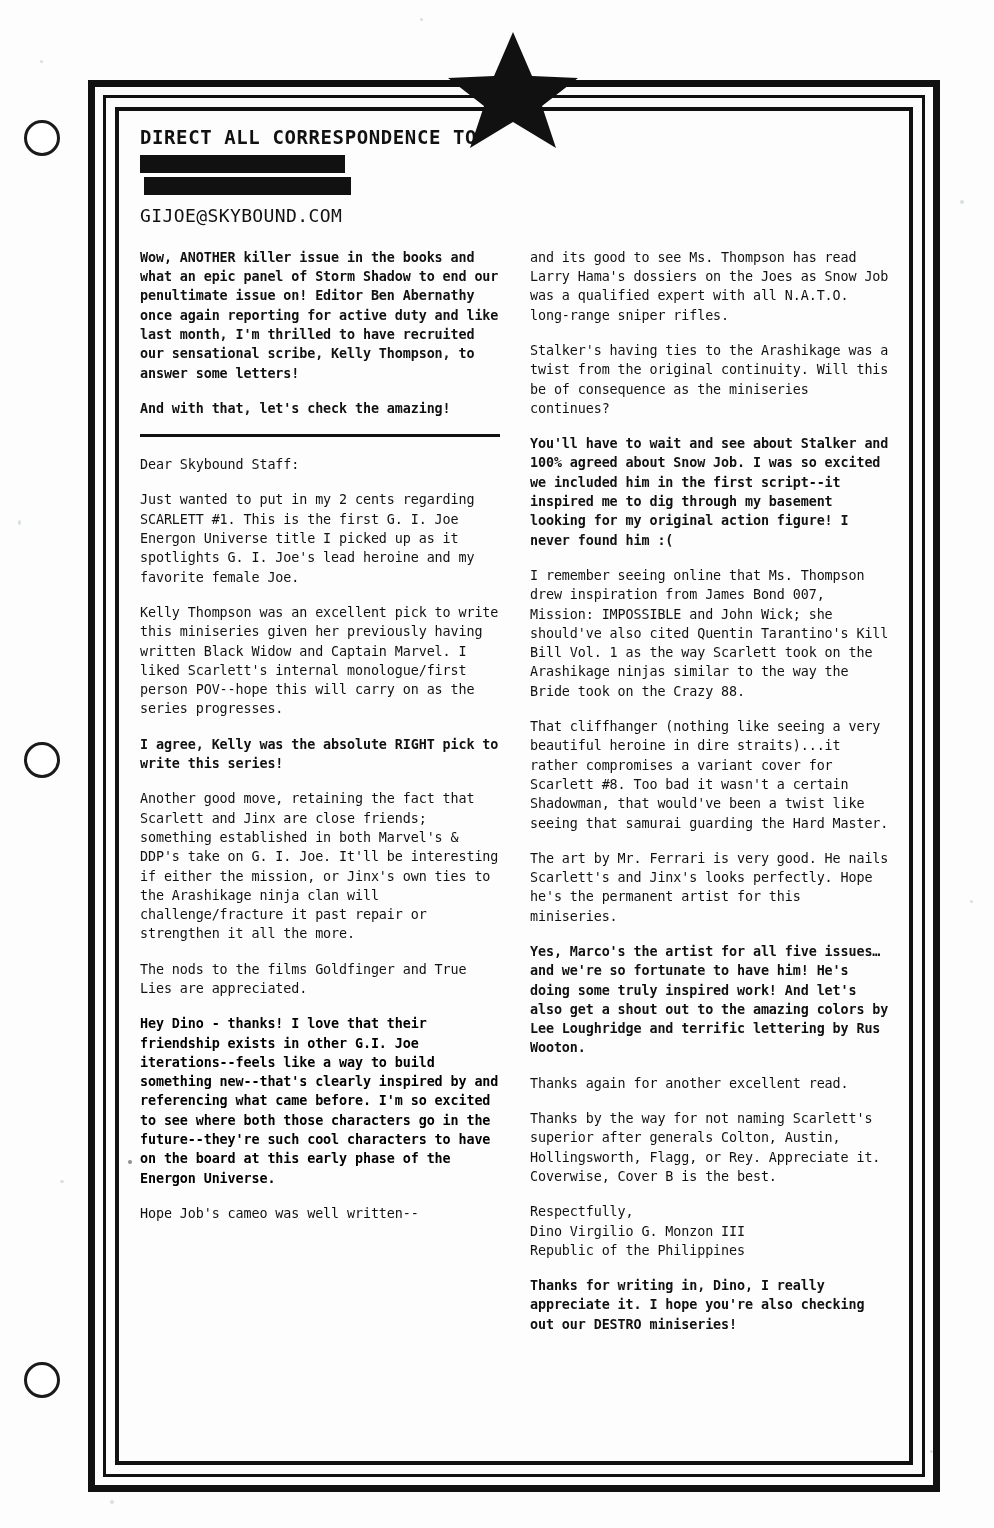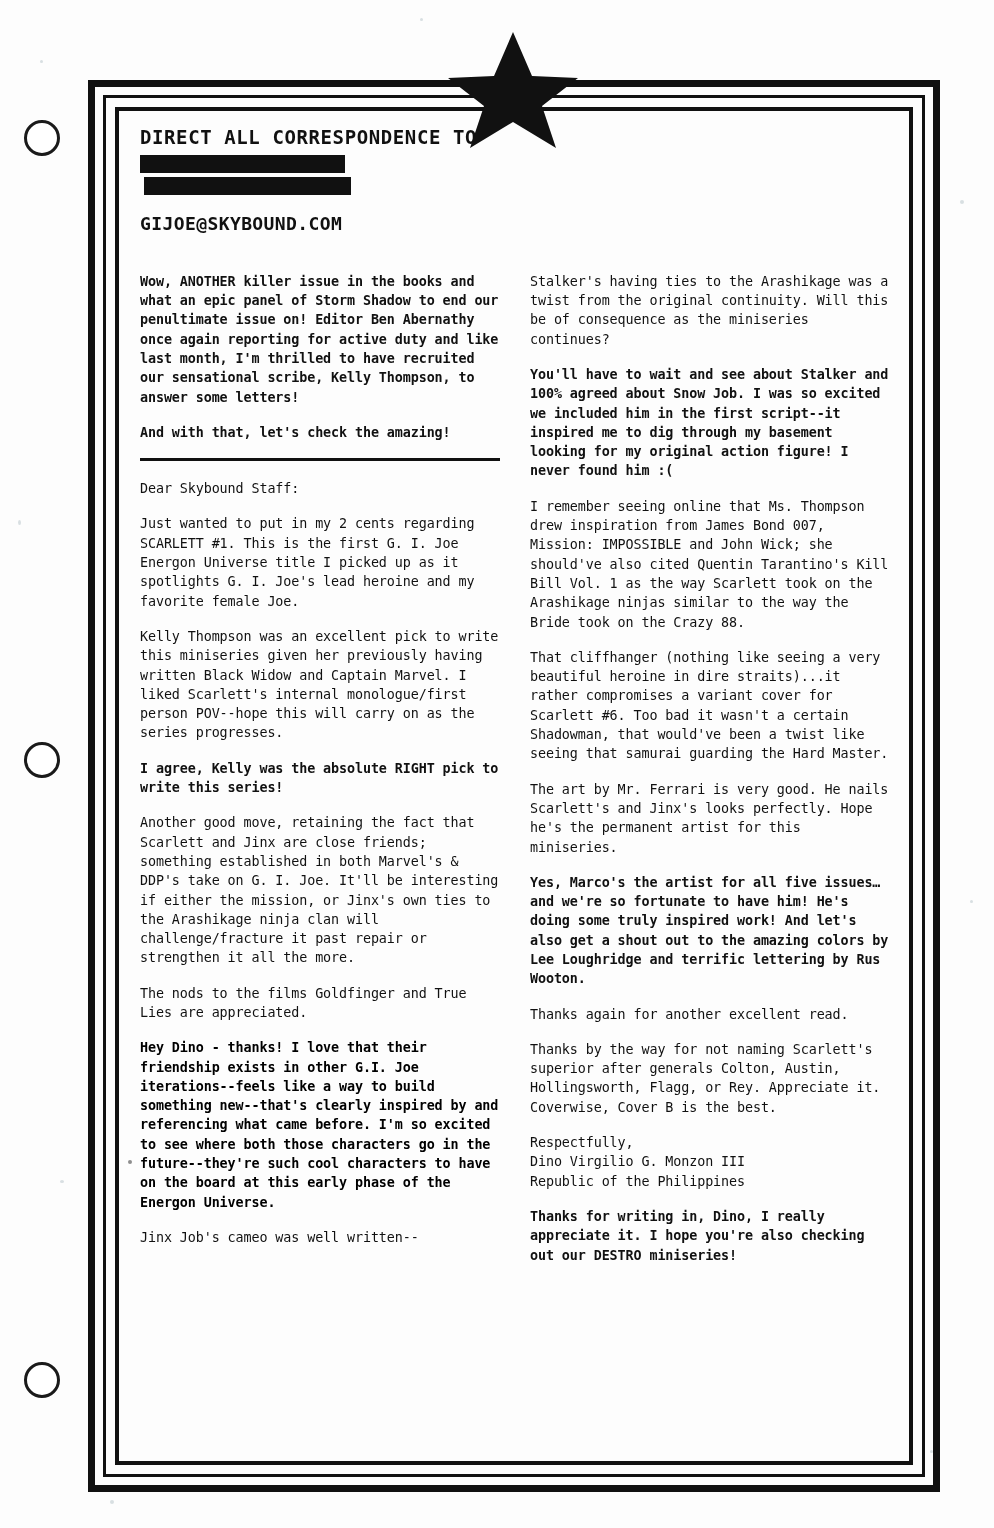--- a/index.html
+++ b/index.html
@@ -109,36 +109,36 @@
   .redact::after {
     content: "";
     position: absolute;
     left: 4px; right: -6px; top: 22px;
     height: 18px;
     background: #111;
   }
   .redact-wrap { height: 46px; }
   .head-email {
     font-size: 18px;
-    font-weight: bold;
+    font-weight: normal;
     letter-spacing: 0.4px;
-    margin-top: 12px;
+    margin-top: 4px;
     color: #111;
   }
 
   .cols {
     margin-top: 22px;
     display: flex;
     gap: 30px;
   }
   .col {
     width: 360px;
   }
   .col p {
-    margin: 16px 0 16px 0;
+    margin: 0 0 16px 0;
     font-size: 13.4px;
     line-height: 1.44;
     letter-spacing: -0.1px;
     white-space: pre-wrap;
   }
   .bold { font-weight: bold; }
   .teal { color: #000000; font-weight: bold; }
 
   .rule {
     border: 0;
@@ -190,28 +190,29 @@
       <p class="bold">Wow, ANOTHER killer issue in the books and what an epic panel of Storm Shadow to end our penultimate issue on! Editor Ben Abernathy once again reporting for active duty and like last month, I'm thrilled to have recruited our sensational scribe, Kelly Thompson, to answer some letters!</p>
       <p class="bold">And with that, let's check the amazing!</p>
       <hr class="rule">
       <p>Dear Skybound Staff:</p>
       <p>Just wanted to put in my 2 cents regarding SCARLETT #1. This is the first G. I. Joe Energon Universe title I picked up as it spotlights G. I. Joe's lead heroine and my favorite female Joe.</p>
       <p>Kelly Thompson was an excellent pick to write this miniseries given her previously having written Black Widow and Captain Marvel. I liked Scarlett's internal monologue/first person POV--hope this will carry on as the series progresses.</p>
       <p class="bold">I agree, Kelly was the absolute RIGHT pick to write this series!</p>
       <p>Another good move, retaining the fact that Scarlett and Jinx are close friends; something established in both Marvel's &amp; DDP's take on G. I. Joe. It'll be interesting if either the mission, or Jinx's own ties to the Arashikage ninja clan will challenge/fracture it past repair or strengthen it all the more.</p>
       <p>The nods to the films Goldfinger and True Lies are appreciated.</p>
       <p class="teal">Hey Dino - thanks! I love that their friendship exists in other G.I. Joe iterations--feels like a way to build something new--that's clearly inspired by and referencing what came before. I'm so excited to see where both those characters go in the future--they're such cool characters to have on the board at this early phase of the Energon Universe.</p>
-      <p>Jinx Job's cameo was well written--</p>
+      <p>Hope Job's cameo was well written--</p>
     </div>
 
     <div class="col">
+      <p>and its good to see Ms. Thompson has read Larry Hama's dossiers on the Joes as Snow Job was a qualified expert with all N.A.T.O. long-range sniper rifles.</p>
       <p>Stalker's having ties to the Arashikage was a twist from the original continuity. Will this be of consequence as the miniseries continues?</p>
       <p class="bold">You'll have to wait and see about Stalker and 100% agreed about Snow Job. I was so excited we included him in the first script--it inspired me to dig through my basement looking for my original action figure! I never found him :(</p>
       <p>I remember seeing online that Ms. Thompson drew inspiration from James Bond 007, Mission: IMPOSSIBLE and John Wick; she should've also cited Quentin Tarantino's Kill Bill Vol. 1 as the way Scarlett took on the Arashikage ninjas similar to the way the Bride took on the Crazy 88.</p>
-      <p>That cliffhanger (nothing like seeing a very beautiful heroine in dire straits)...it rather compromises a variant cover for Scarlett #6. Too bad it wasn't a certain Shadowman, that would've been a twist like seeing that samurai guarding the Hard Master.</p>
+      <p>That cliffhanger (nothing like seeing a very beautiful heroine in dire straits)...it rather compromises a variant cover for Scarlett #8. Too bad it wasn't a certain Shadowman, that would've been a twist like seeing that samurai guarding the Hard Master.</p>
       <p>The art by Mr. Ferrari is very good. He nails Scarlett's and Jinx's looks perfectly. Hope he's the permanent artist for this miniseries.</p>
       <p class="bold">Yes, Marco's the artist for all five issues…and we're so fortunate to have him! He's doing some truly inspired work! And let's also get a shout out to the amazing colors by Lee Loughridge and terrific lettering by Rus Wooton.</p>
       <p>Thanks again for another excellent read.</p>
       <p>Thanks by the way for not naming Scarlett's superior after generals Colton, Austin, Hollingsworth, Flagg, or Rey. Appreciate it. Coverwise, Cover B is the best.</p>
       <p>Respectfully,
 Dino Virgilio G. Monzon III
 Republic of the Philippines</p>
       <p class="bold">Thanks for writing in, Dino, I really appreciate it. I hope you're also checking out our DESTRO miniseries!</p>
     </div>
 

